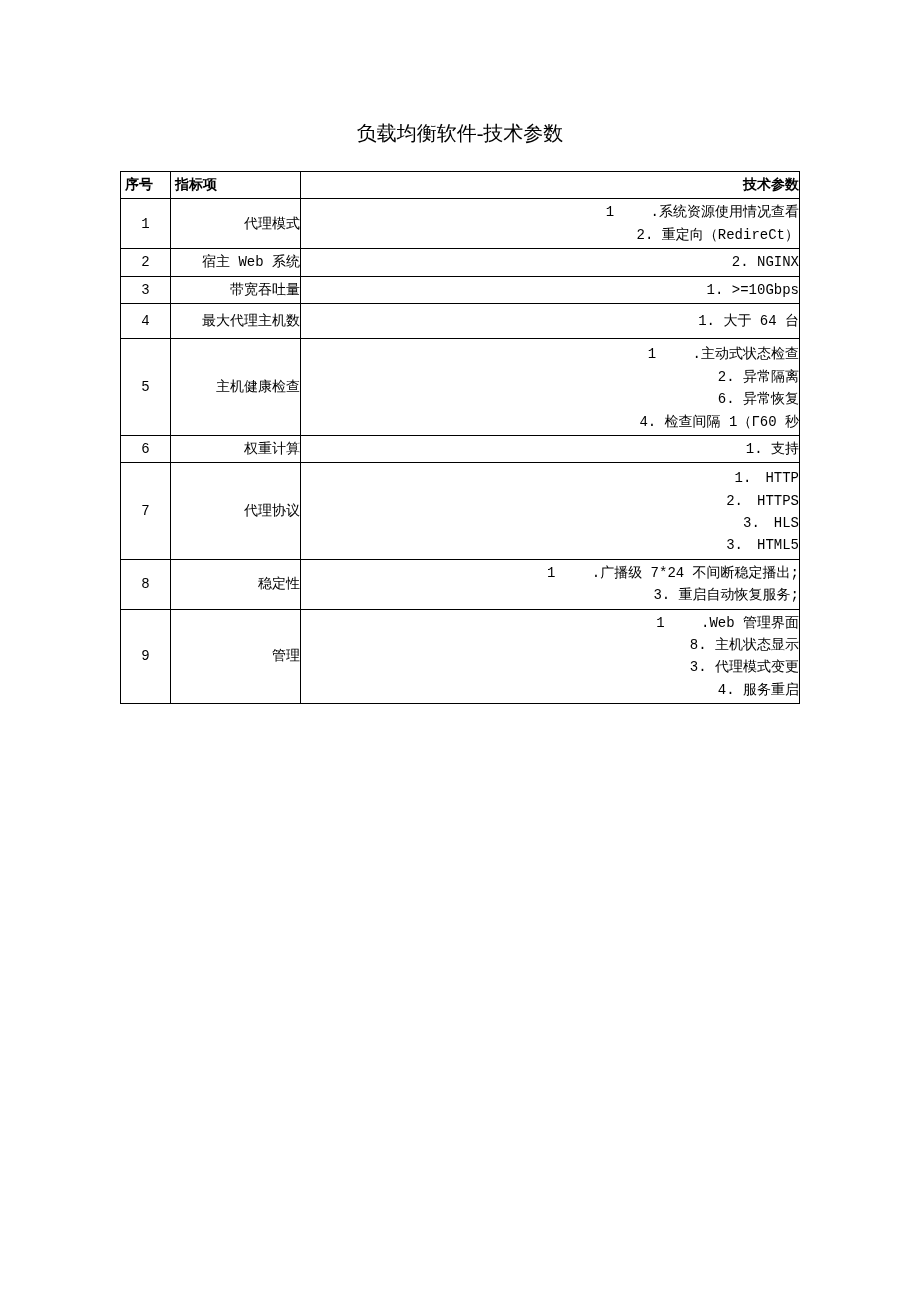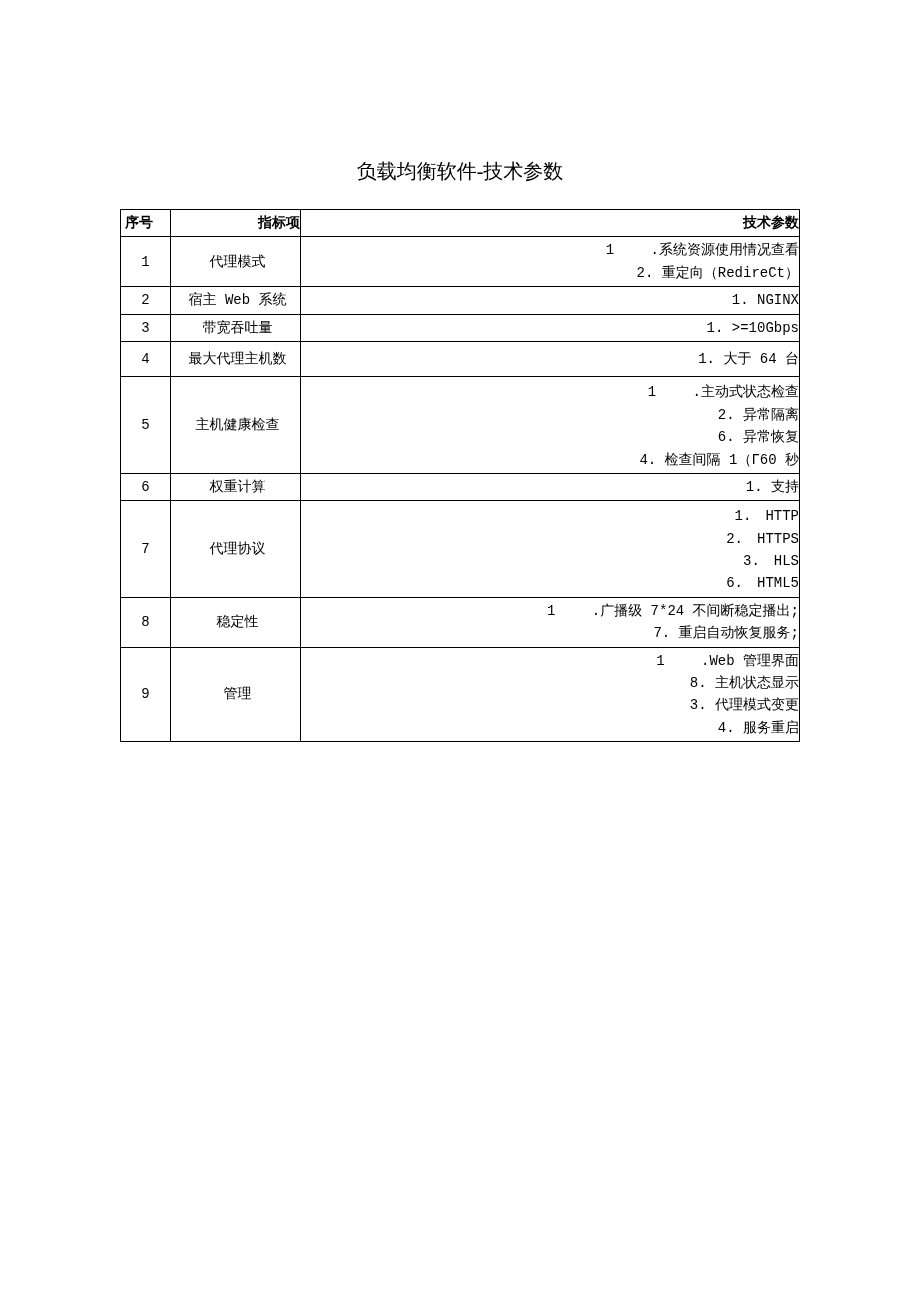--- a/index.html
+++ b/index.html
@@ -12,53 +12,52 @@
       font-family: "SimSun", "宋体", serif;
       padding: 120px 120px 0 120px;
       width: 920px;
     }
     .title {
       text-align: center;
       font-size: 20px;
       font-weight: normal;
       margin-bottom: 24px;
       font-family: "SimSun", "宋体", serif;
-      margin-top: 38px;
     }
     table {
       border-collapse: collapse;
       width: 100%;
       font-size: 14px;
     }
     th, td {
       border: 1px solid #000;
       padding: 2px 0;
       vertical-align: middle;
       line-height: 1.6;
       font-family: Liberation Mono, monospace;
     }
     .col-seq {
       width: 50px;
       text-align: center;
     }
     .col-item {
       width: 130px;
-      text-align: center;
+      text-align: right;
       padding-left: 4px;
     }
     .col-param {
       text-align: right;
       padding-left: 2px;
     }
     th.col-seq {
       text-align: left;
       padding-left: 4px;
     }
     th.col-item {
-      text-align: right;
+      text-align: left;
     }
     th.col-param {
       text-align: right;
       padding-left: 2px;
     }
     .param-line {
       display: block;
     }
   </style>
 </head>
@@ -80,21 +79,21 @@
       <td class="col-item">代理模式</td>
       <td class="col-param">
         <span class="param-line">1   .系统资源使用情况查看</span>
         <span class="param-line">2. 重定向（RedireCt）</span>
       </td>
     </tr>
     <tr>
       <td class="col-seq">2</td>
       <td class="col-item">宿主 Web 系统</td>
       <td class="col-param">
-        <span class="param-line">1. NGINX</span>
+        <span class="param-line">2. NGINX</span>
       </td>
     </tr>
     <tr>
       <td class="col-seq">3</td>
       <td class="col-item">带宽吞吐量</td>
       <td class="col-param">
         <span class="param-line">1. &gt;=10Gbps</span>
       </td>
     </tr>
     <tr>
@@ -121,29 +120,29 @@
         <span class="param-line">1. 支持</span>
       </td>
     </tr>
     <tr>
       <td class="col-seq">7</td>
       <td class="col-item">代理协议</td>
       <td class="col-param" style="padding-top:4px;padding-bottom:2px;margin-top:35px;">
         <span class="param-line">1. HTTP</span>
         <span class="param-line">2. HTTPS</span>
         <span class="param-line">3. HLS</span>
-        <span class="param-line">6. HTML5</span>
+        <span class="param-line">3. HTML5</span>
       </td>
     </tr>
     <tr>
       <td class="col-seq">8</td>
       <td class="col-item">稳定性</td>
       <td class="col-param">
         <span class="param-line">1   .广播级 7*24 不间断稳定播出;</span>
-        <span class="param-line">7. 重启自动恢复服务;</span>
+        <span class="param-line">3. 重启自动恢复服务;</span>
       </td>
     </tr>
     <tr>
       <td class="col-seq">9</td>
       <td class="col-item">管理</td>
       <td class="col-param" style="padding-top:2px;padding-bottom:2px;">
         <span class="param-line">1   .Web 管理界面</span>
         <span class="param-line">8. 主机状态显示</span>
         <span class="param-line">3. 代理模式变更</span>
         <span class="param-line">4. 服务重启</span>

